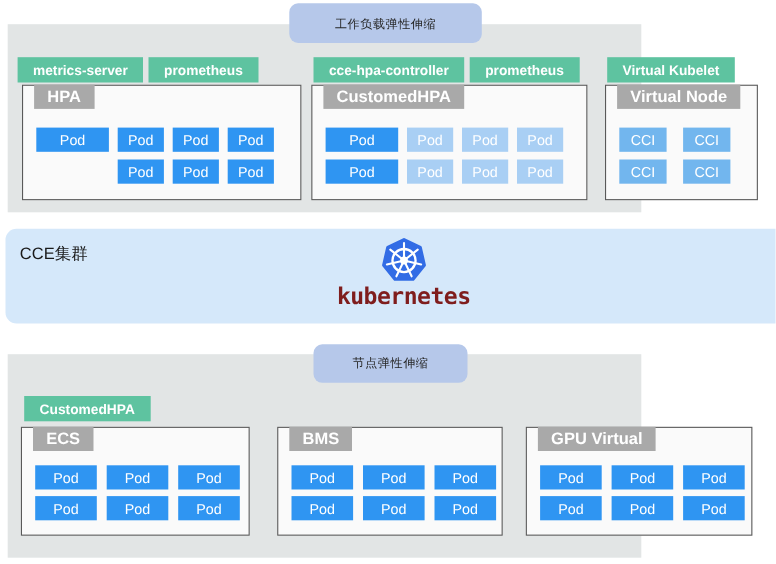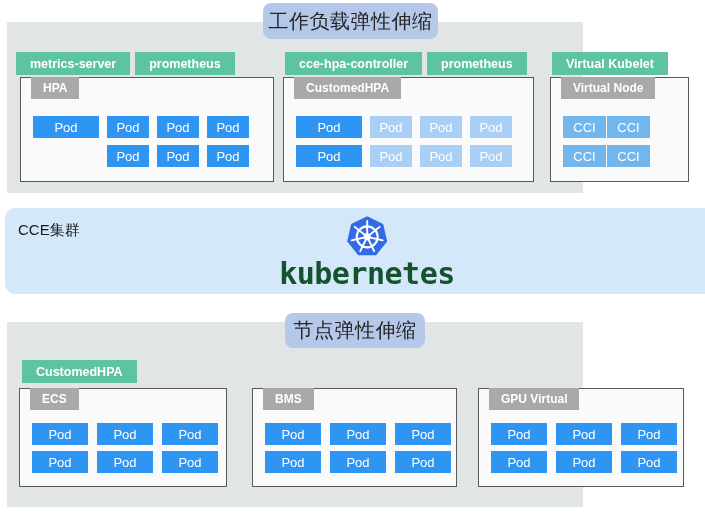--- a/index.html
+++ b/index.html
@@ -7,21 +7,21 @@
     width:705px;height:513px;background:#ffffff;overflow:hidden;position:relative;
     font-family:"Liberation Sans", sans-serif;
     -webkit-font-smoothing:antialiased;
   }
   .canvas{position:absolute;inset:0;}
 
   
   .banner{
     position:absolute;z-index:3;background:var(--banner-blue);
     border-radius:8px;display:flex;align-items:center;justify-content:center;
-    font-size:20px;color:#262626;letter-spacing:.5px;
+    font-size:11px;color:#262626;letter-spacing:.5px;
   }
   .banner-workload{left:263px;top:3px;width:175px;height:36px;}
   .banner-node{left:285px;top:313px;width:140px;height:35px;}
 
   
   .panel{position:absolute;left:7px;width:576px;background:var(--panel-gray);}
   .panel-workload{top:22px;height:171px;}
   .panel-node{top:322px;height:185px;}
 
   
@@ -33,55 +33,55 @@
   }
 
   
   .wbox,.nbox{
     position:absolute;background:#fafafa;border:1px solid var(--box-border);
   }
   .wbox{top:55px;height:103px;}
   .nbox{top:66px;height:97px;}
   .box-tab{
     position:absolute;top:-1px;left:10px;height:22px;
-    background:var(--header-gray);color:#ffffff;font-weight:bold;font-size:12px;
+    background:var(--header-gray);color:#ffffff;font-weight:bold;font-size:15px;
     display:flex;align-items:center;padding:0 12px;white-space:nowrap;
   }
 
   
   .pods{position:absolute;left:12px;top:38px;display:flex;flex-direction:column;gap:7px;}
   .nbox .pods{top:34px;gap:6px;}
   .pods-row{display:flex;gap:8px;}
   .nbox .pods-row{gap:9px;}
   .indent-hpa{margin-left:74px;}
   .pod{
     width:42px;height:22px;background:var(--pod-blue);color:#ffffff;
     font-size:13px;display:flex;align-items:center;justify-content:center;
     flex:0 0 auto;
   }
   .pod.wide{width:66px;}
   .pod.light{background:var(--pod-light);}
   .pod.cci{width:43px;background:var(--cci-blue);}
   .pod.node{width:56px;}
-  .cci-row{gap:1px;}
+  .cci-row{gap:15px;}
 
   
   .band{
     position:absolute;left:5px;top:208px;width:695px;height:86px;
     background:var(--band-blue);border-radius:10px;z-index:1;padding-left:29px;
   }
   .band-label{position:absolute;left:13px;top:13px;font-size:15px;color:#1a1a1a;}
   .k8s{
     position:absolute;left:50%;top:6px;transform:translateX(-50%);
     display:flex;flex-direction:column;align-items:center;
   }
   .k8s svg{display:block;}
   .k8s-wordmark{
     margin-top:1px;font-family:"DejaVu Sans Mono", monospace;font-weight:bold;
-    font-size:30px;color:#14532d;letter-spacing:-.5px;line-height:1;
+    font-size:21px;color:#7f1d1d;letter-spacing:-.5px;line-height:1;
   }
 </style>
 </head>
 <body>
 
 <div class="canvas">
 
   <div class="banner banner-workload">工作负载弹性伸缩</div>
 
   <div class="panel panel-workload">

